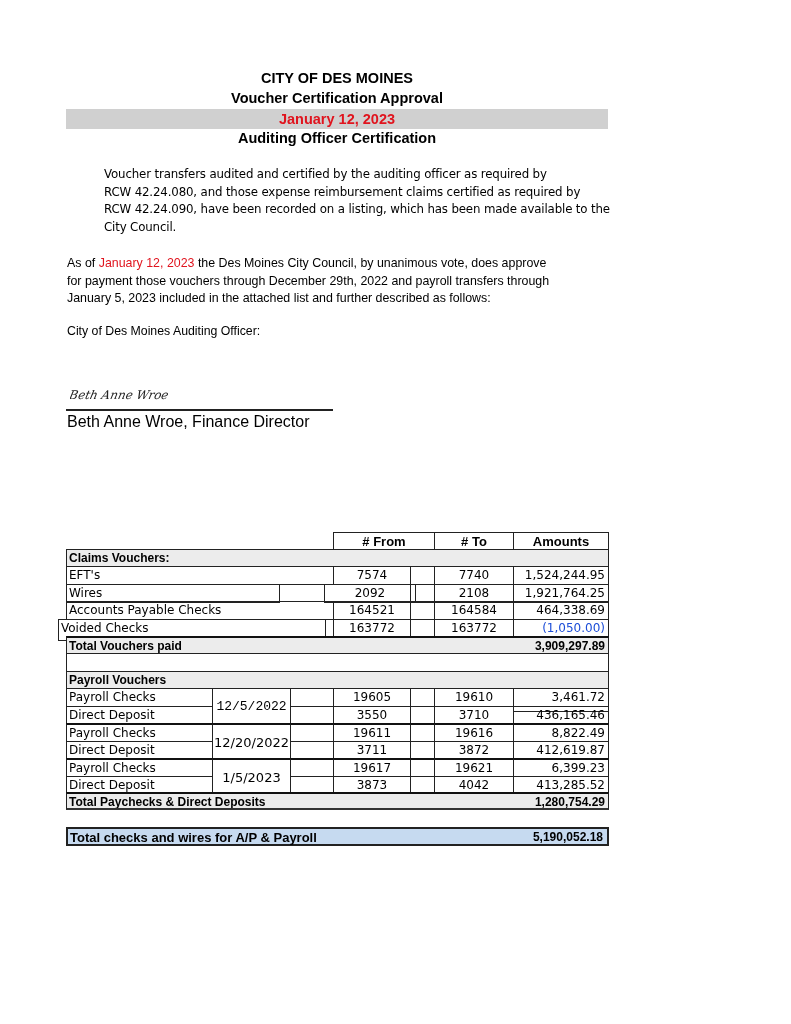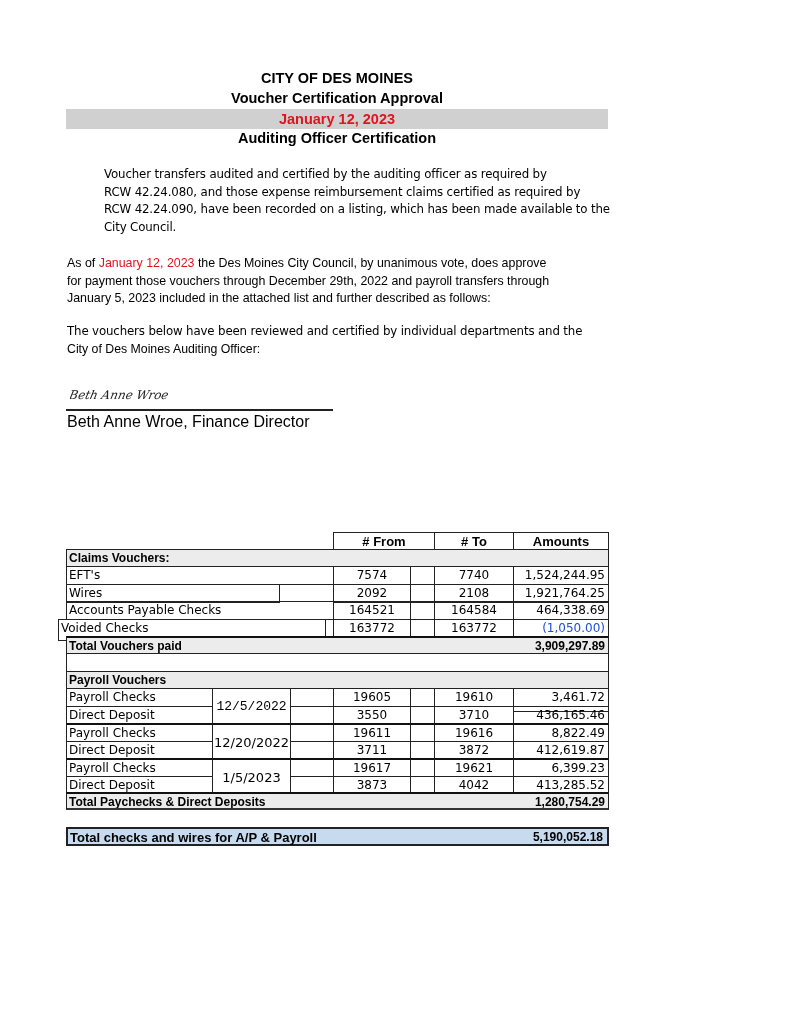--- a/index.html
+++ b/index.html
@@ -53,21 +53,20 @@
   <div>City Council.</div>
 </div>
 
 <div id="p2" class="abs para arial">
   <div><span>As of </span><span class="red">January 12, 2023</span><span> the Des Moines City Council, by unanimous vote, does approve</span></div>
   <div>for payment those vouchers through December 29th, 2022 and payroll transfers through</div>
   <div>January 5, 2023 included in the attached list and further described as follows:</div>
 </div>
 
 <div id="p3" class="abs para">
-  <div class="l1 calibri">The vouchers below have been reviewed and certified by individual departments and the</div>
   <div class="arial">City of Des Moines Auditing Officer:</div>
 </div>
 
 <svg id="sig" class="abs" viewBox="0 0 110 24">
   <text x="2" y="16" font-family="DejaVu Serif, serif" font-style="italic" font-size="12" fill="#222" transform="skewX(-12)">Beth Anne Wroe</text>
 </svg>
 <div id="sigline" class="abs"></div>
 <div id="signame" class="abs arial">Beth Anne Wroe, Finance Director</div>
 
 <div id="table">
@@ -78,21 +77,21 @@
 
   <div class="cell b gray arial bold left" style="left:66px;top:549px;width:543px;height:18px;">Claims Vouchers:</div>
 
   <div id="claims-rows">
       <div class="cell b calibri left" style="left:66px;top:566px;width:268px;height:19px;">EFT's</div>
       <div class="cell b calibri center" style="left:333px;top:566px;width:78px;height:19px;">7574</div>
       <div class="cell b " style="left:410px;top:566px;width:25px;height:19px;"></div>
       <div class="cell b calibri center" style="left:434px;top:566px;width:80px;height:19px;">7740</div>
       <div class="cell b calibri right" style="left:513px;top:566px;width:96px;height:19px;">1,524,244.95</div>
       <div class="cell b calibri left" style="left:66px;top:584px;width:214px;height:19px;">Wires</div>
-      <div class="cell b calibri center" style="left:333px;top:584px;width:78px;height:19px;">2092</div>
+      <div class="cell b calibri center" style="left:324px;top:584px;width:92px;height:19px;">2092</div>
       <div class="cell b " style="left:410px;top:584px;width:25px;height:19px;"></div>
       <div class="cell b calibri center" style="left:434px;top:584px;width:80px;height:19px;">2108</div>
       <div class="cell b calibri right" style="left:513px;top:584px;width:96px;height:19px;">1,921,764.25</div>
       <div class="cell b calibri left" style="left:66px;top:601px;width:268px;height:19px;">Accounts Payable Checks</div>
       <div class="cell b calibri center" style="left:333px;top:601px;width:78px;height:19px;">164521</div>
       <div class="cell b " style="left:410px;top:601px;width:25px;height:19px;"></div>
       <div class="cell b calibri center" style="left:434px;top:601px;width:80px;height:19px;">164584</div>
       <div class="cell b calibri right" style="left:513px;top:601px;width:96px;height:19px;">464,338.69</div>
       <div class="cell b calibri left" style="left:58px;top:619px;width:268px;height:22px;">Voided Checks</div>
       <div class="cell b calibri center" style="left:333px;top:619px;width:78px;height:19px;">163772</div>

